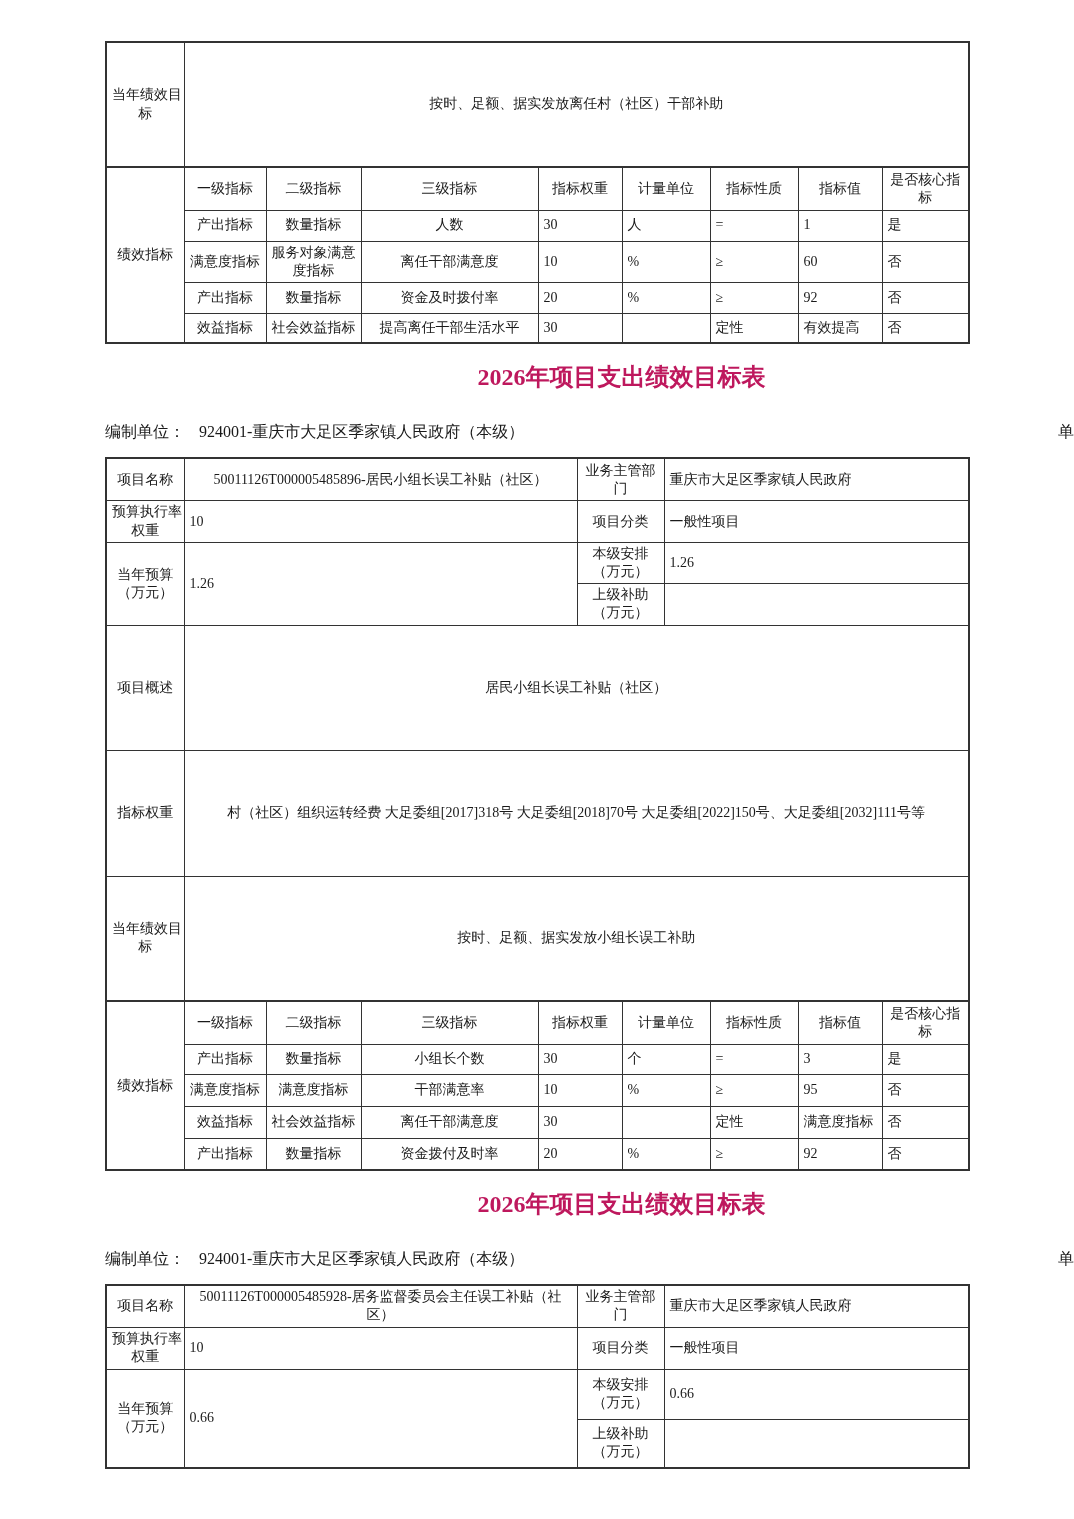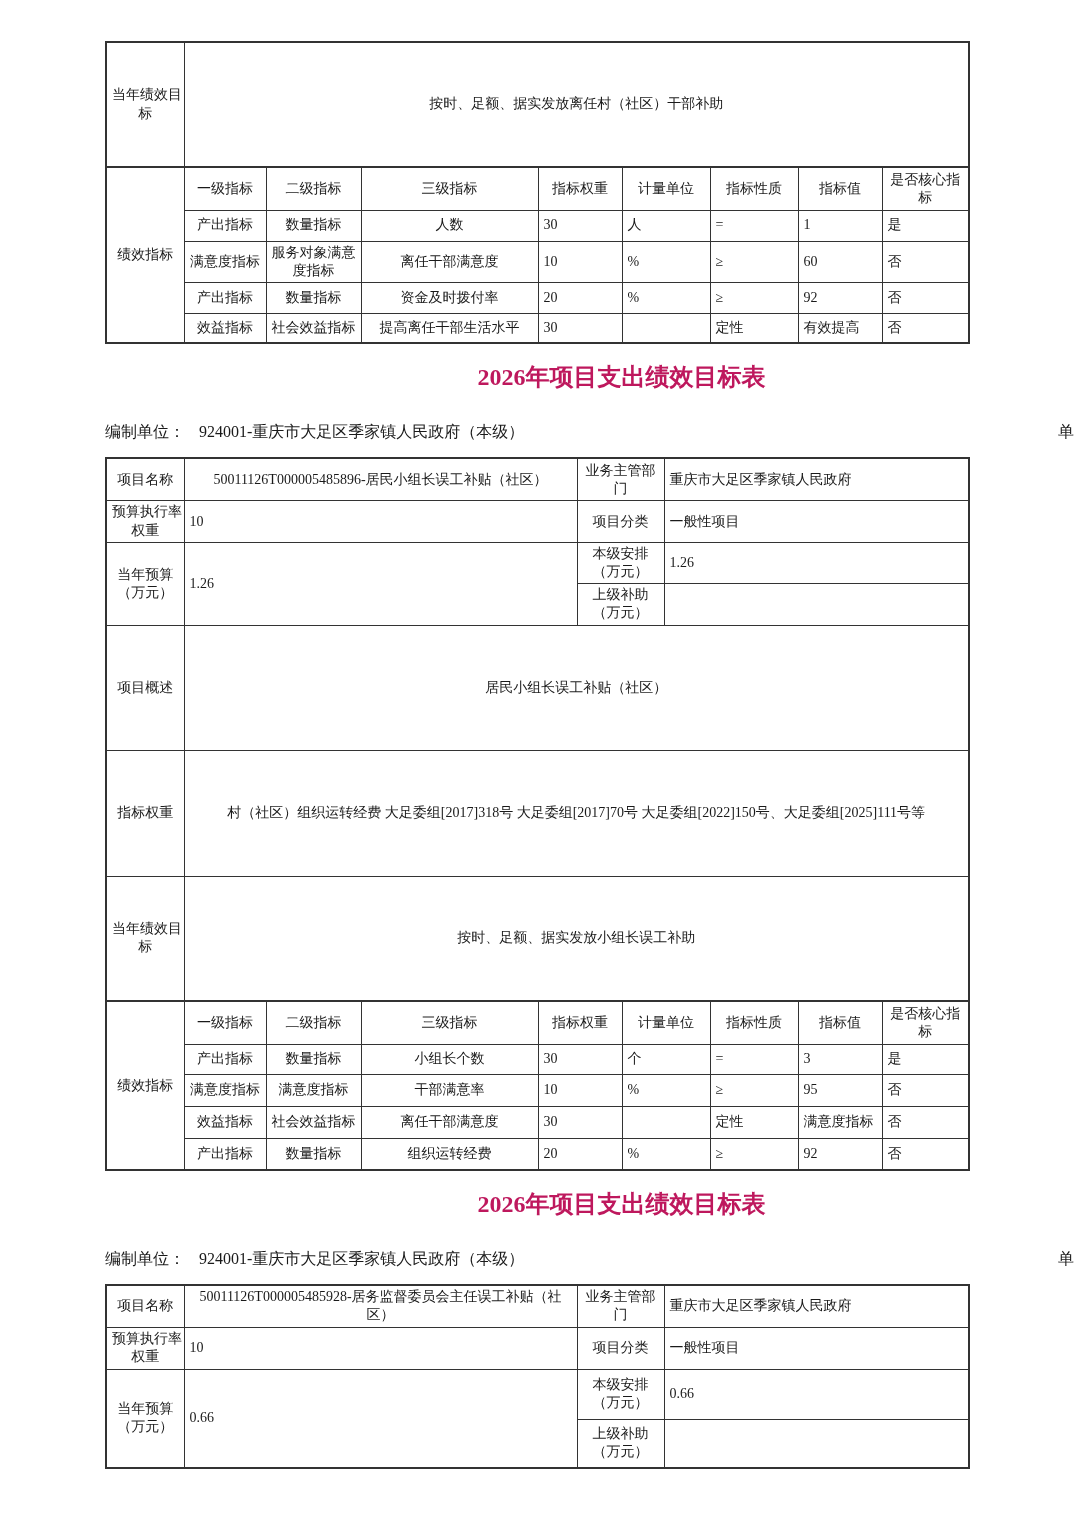--- a/index.html
+++ b/index.html
@@ -157,21 +157,21 @@
       <td class="lbl">上级补助
 （万元）</td>
       <td class="val-c"></td>
     </tr>
     <tr style="height:125px">
       <td class="lbl">项目概述</td>
       <td class="val-l" colspan="3">居民小组长误工补贴（社区）</td>
     </tr>
     <tr style="height:126px">
       <td class="lbl">指标权重</td>
-      <td class="val-l" colspan="3">村（社区）组织运转经费 大足委组[2017]318号 大足委组[2017]70号 大足委组[2022]150号、大足委组[2025]111号等</td>
+      <td class="val-l" colspan="3">村（社区）组织运转经费 大足委组[2017]318号 大足委组[2018]70号 大足委组[2022]150号、大足委组[2032]111号等</td>
     </tr>
     <tr style="height:125px">
       <td class="lbl">当年绩效目
 标</td>
       <td class="val-l" colspan="3">按时、足额、据实发放小组长误工补助</td>
     </tr>
   </tbody>
       </table>
 
   <table class="joined">
@@ -225,21 +225,21 @@
       <td class="val-l">离任干部满意度</td>
       <td class="val-c">30</td>
       <td class="val-c"></td>
       <td class="val-c">定性</td>
       <td class="val-c">满意度指标</td>
       <td class="val-c">否</td>
     </tr>
     <tr style="height:32px">
       <td class="val-l">产出指标</td>
       <td class="val-l">数量指标</td>
-      <td class="val-l">组织运转经费</td>
+      <td class="val-l">资金拨付及时率</td>
       <td class="val-c">20</td>
       <td class="val-c">%</td>
       <td class="val-c">≥</td>
       <td class="val-c">92</td>
       <td class="val-c">否</td>
     </tr>
   </tbody>
       </table>
 
   <div class="report-title">2026年项目支出绩效目标表</div>

